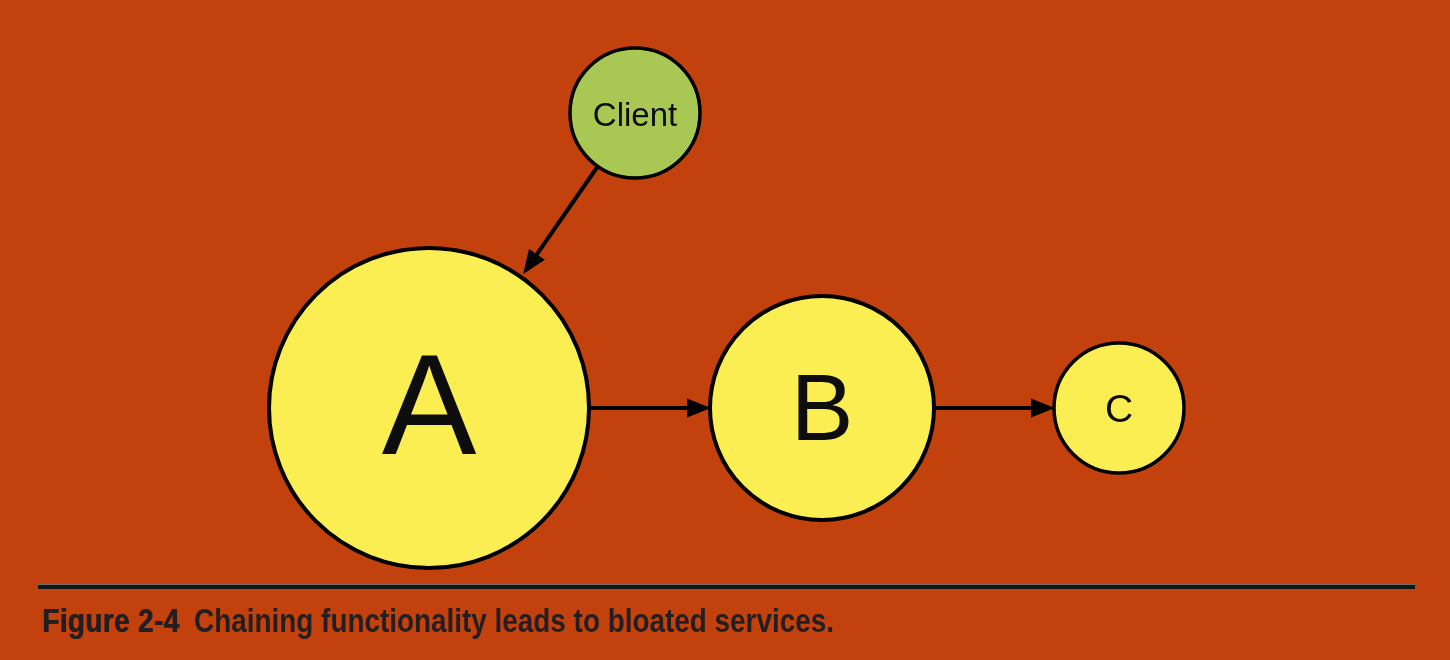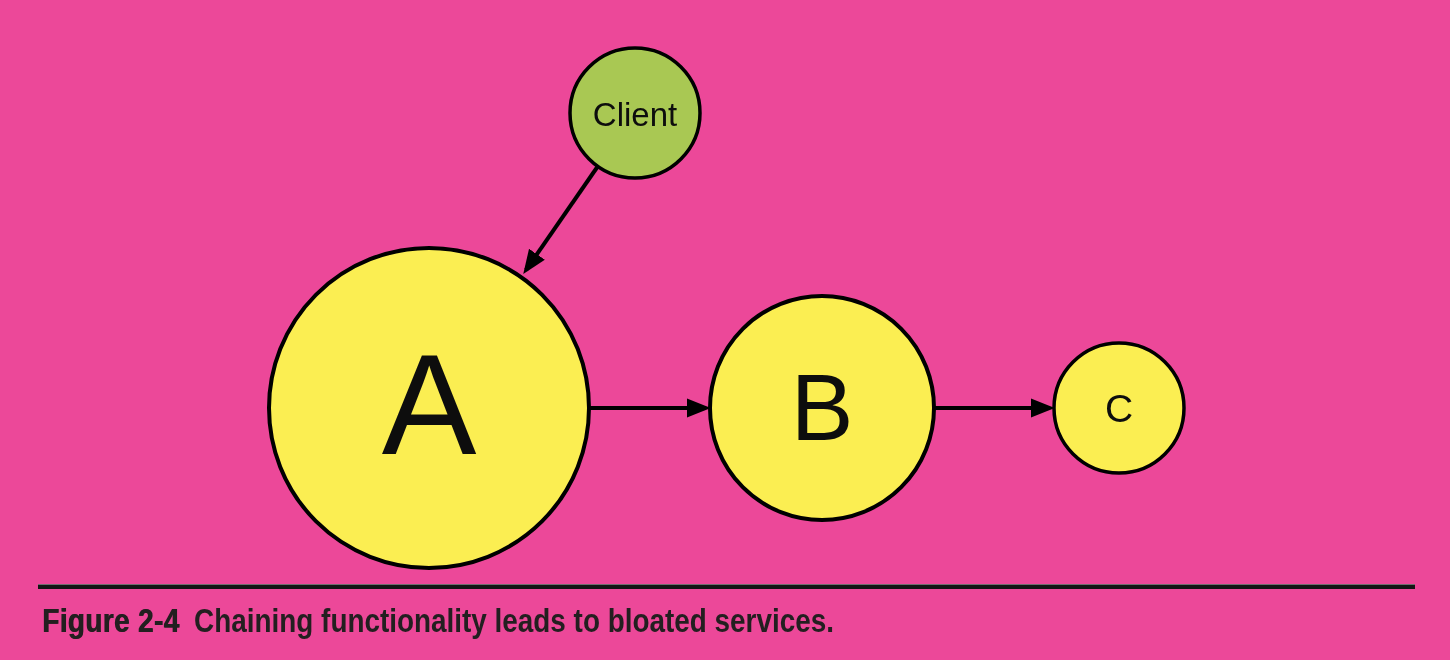--- a/index.html
+++ b/index.html
@@ -8,21 +8,21 @@
     background: #ffffff;
     width: 1450px;
     height: 660px;
     overflow: hidden;
     font-family: "Liberation Sans", "DejaVu Sans", sans-serif;
   }
   .figure-container {
     position: relative;
     width: 1450px;
     height: 660px;
-    background: #ec4899;
+    background: #c2410c;
   }
   svg.diagram {
     position: absolute;
     left: 0;
     top: 0;
   }
   .node-circle {
     stroke: #000000;
   }
   .node-label {

